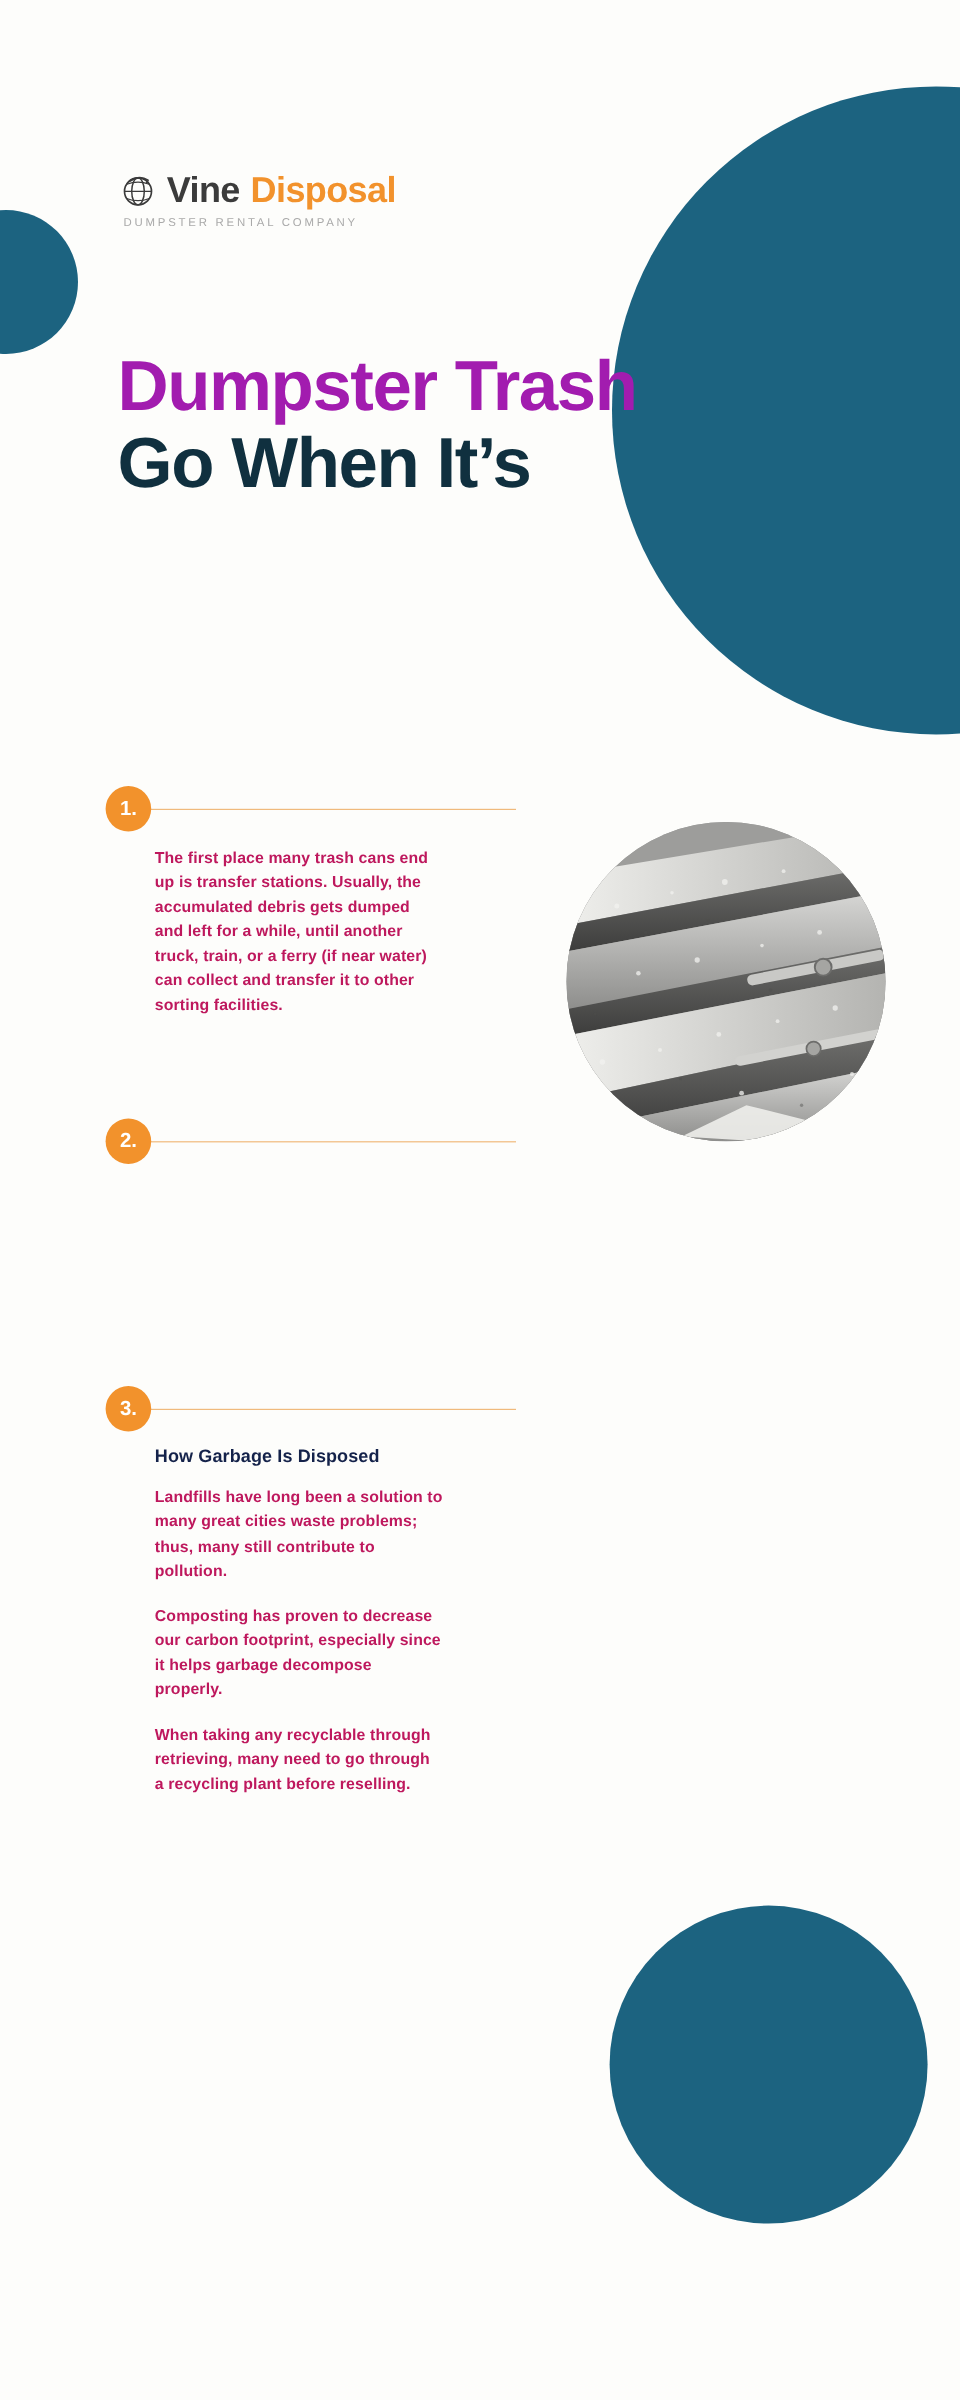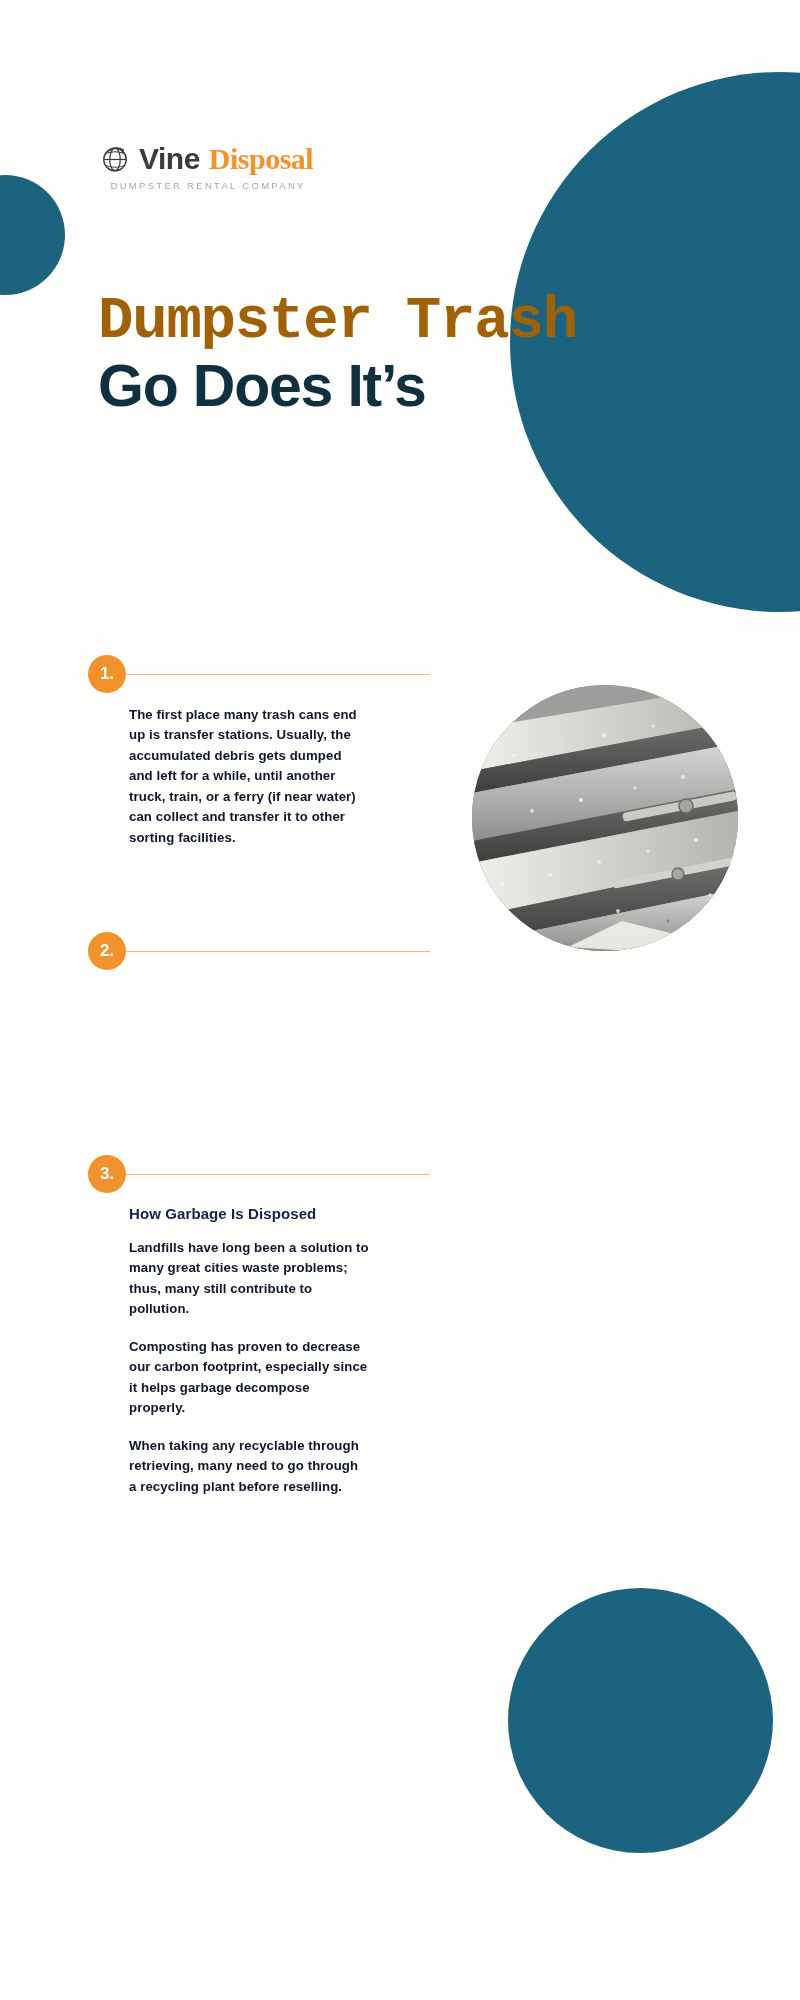--- a/index.html
+++ b/index.html
@@ -70,46 +70,44 @@
     color: #3b3b3b;
     letter-spacing: -0.5px;
     line-height: 1;
   }
   .logo-word-2 {
     font-size: 30px;
     font-weight: 700;
     color: #f2922c;
     letter-spacing: -0.5px;
     line-height: 1;
-    font-family: Liberation Serif, serif;
   }
   .logo-tagline {
     margin-top: 6px;
     margin-left: 3px;
     font-size: 9.5px;
     letter-spacing: 2.3px;
     color: #a9a9a9;
     font-weight: 400;
-    text-align: center;
   }
 
   
   .headline {
     position: absolute;
     top: 250px;
     left: 98px;
     width: 620px;
     z-index: 3;
     font-size: 59px;
     font-weight: 800;
     line-height: 1.09;
     letter-spacing: -1.2px;
     color: #10303f;
   }
-  .headline .hl-orange { color: #a16207; display: block; font-family: Liberation Mono, monospace; }
+  .headline .hl-orange { color: #a21caf; display: block; }
   .headline .hl-line { display: block; }
 
   
   .photo-circle {
     position: absolute;
     top: 685px;
     left: 472px;
     width: 266px;
     height: 266px;
     border-radius: 50%;
@@ -163,21 +161,21 @@
   .sec-body {
     margin-left: 41px;
     padding-top: 10px;
     width: 240px;
   }
   .sec-body p {
     margin: 0 0 17px 0;
     font-size: 13.2px;
     font-weight: 700;
     line-height: 1.55;
-    color: #0f172a;
+    color: #be185d;
     letter-spacing: 0.1px;
   }
   .sec-body p:last-child { margin-bottom: 0; }
   .sub-head {
     margin: 0 0 16px 0;
     font-size: 15px;
     font-weight: 700;
     color: #14224a;
     letter-spacing: 0.1px;
   }
@@ -204,21 +202,21 @@
         </svg>
       </span>
       <span class="logo-word-1">Vine</span>
       <span class="logo-word-2">Disposal</span>
     </div>
     <div class="logo-tagline">DUMPSTER RENTAL COMPANY</div>
   </div>
 
   <h1 class="headline">
     <span class="hl-orange">Dumpster Trash</span>
-    <span class="hl-line">Go Does It’s</span>
+    <span class="hl-line">Go When It’s</span>
   </h1>
 
   <div class="photo-circle">
     <svg class="photo-svg" viewBox="0 0 266 266" preserveAspectRatio="xMidYMid slice" aria-hidden="true">
       <defs>
         <linearGradient id="gMetal" x1="0" y1="0" x2="0" y2="1">
           <stop offset="0%" stop-color="#d7d7d5"></stop>
           <stop offset="100%" stop-color="#8e8e8c"></stop>
         </linearGradient>
         <linearGradient id="gDark" x1="0" y1="0" x2="0" y2="1">

